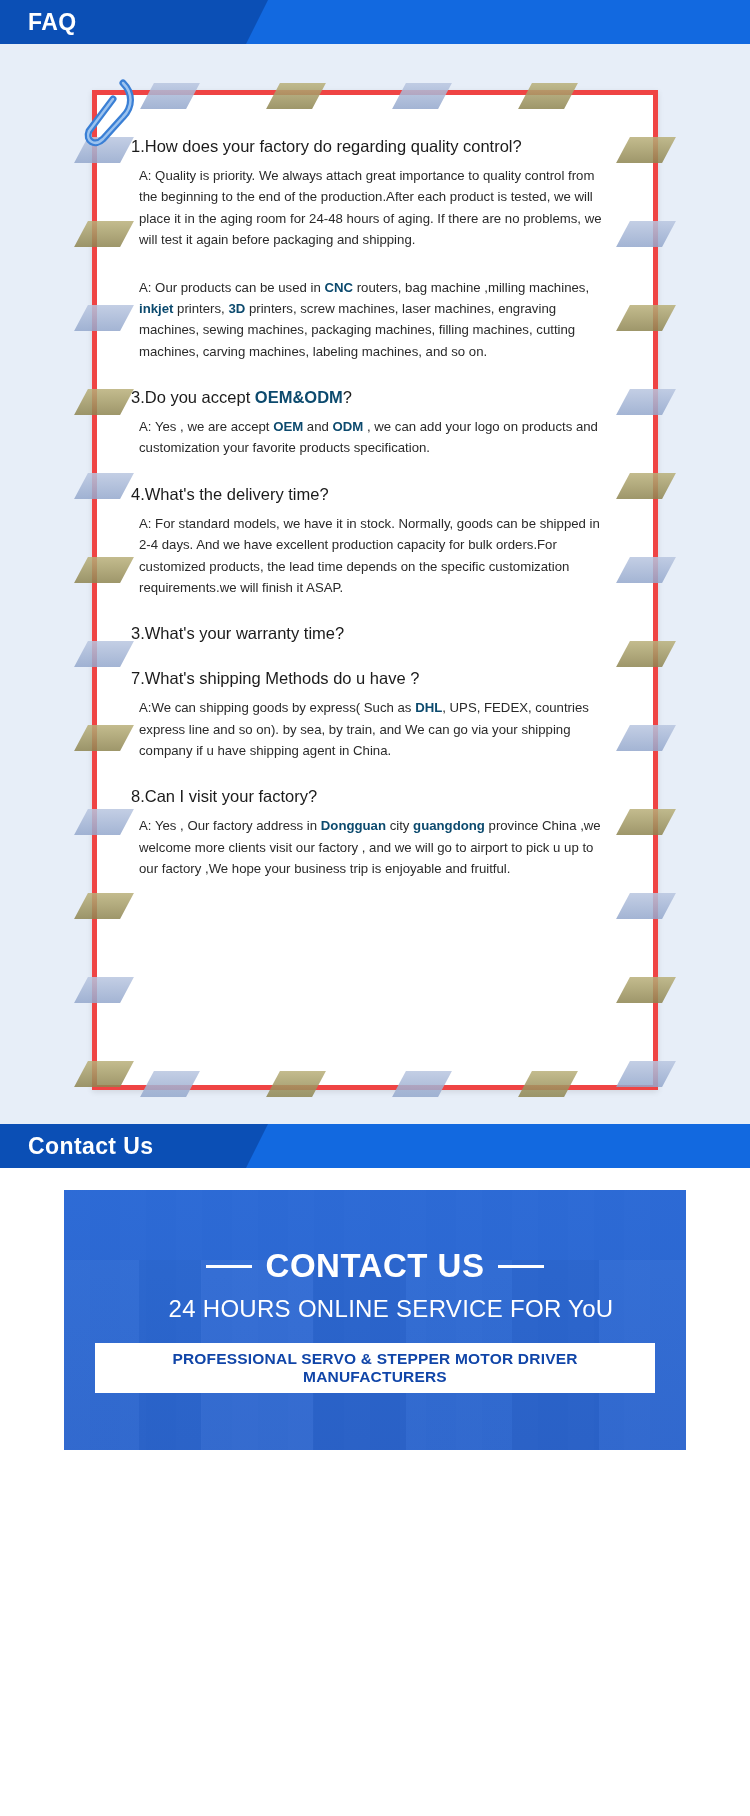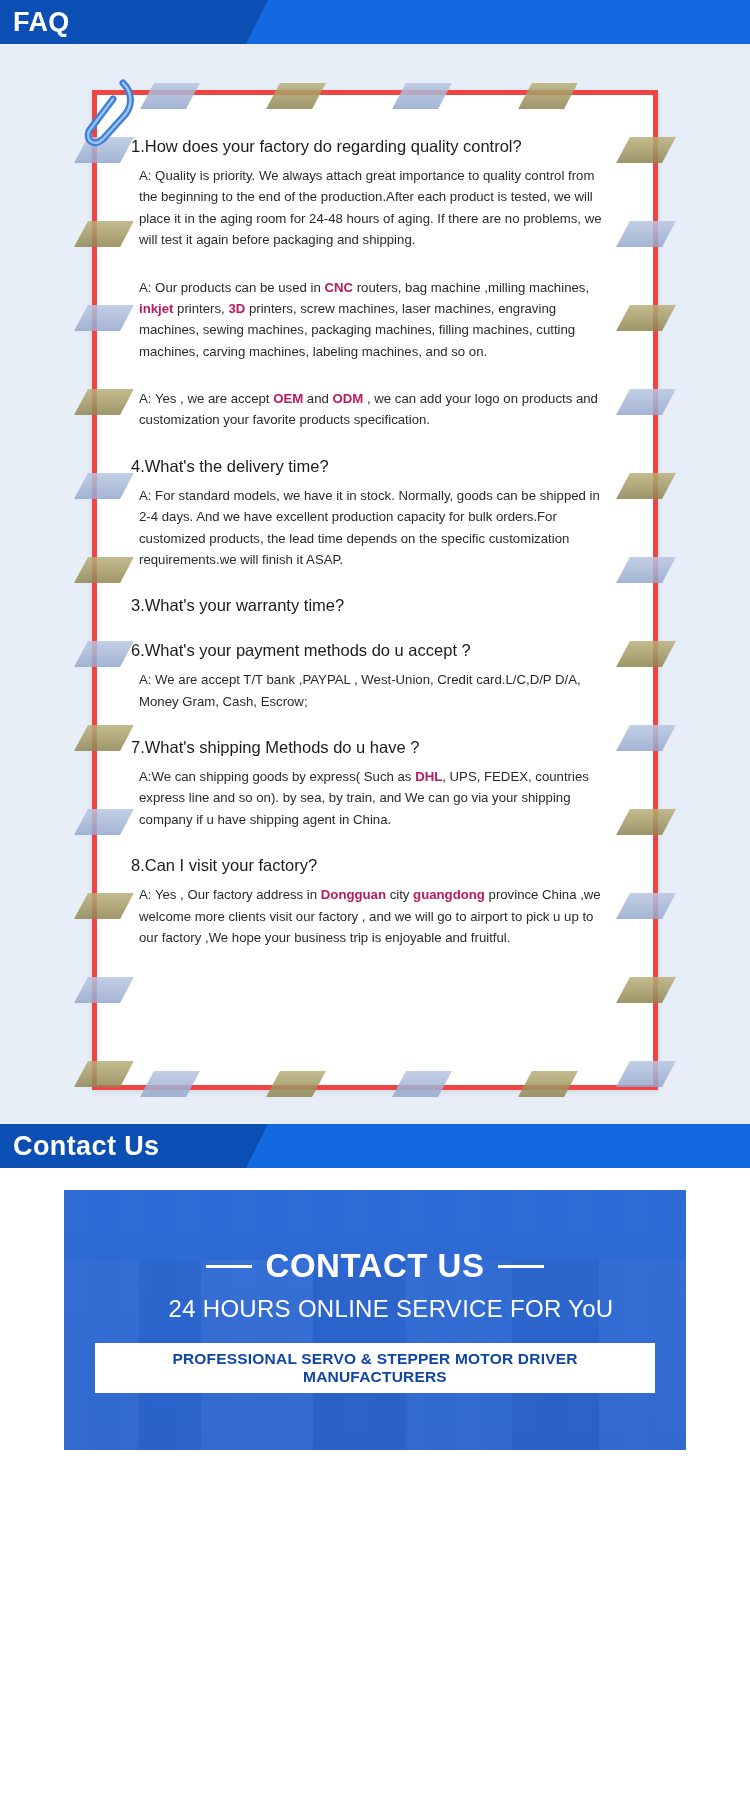--- a/index.html
+++ b/index.html
@@ -44,23 +44,23 @@
     top: 0;
     width: 0;
     height: 0;
     border-top: 44px solid #0b4fb5;
     border-right: 22px solid transparent;
   }
   .banner .banner-title {
     position: relative;
     z-index: 3;
     color: #ffffff;
-    font-size: 27px;
+    font-size: 23px;
     font-weight: bold;
-    padding-left: 13px;
+    padding-left: 28px;
     letter-spacing: 0.4px;
   }
 
   
   .faq-area {
     background: #e7eef8;
     padding: 46px 0 34px 0;
     position: relative;
   }
 
@@ -102,21 +102,21 @@
     color: #1b1b1b;
     margin: 0 0 9px 0;
     font-weight: normal;
   }
   .a {
     font-size: 13.2px;
     line-height: 1.62;
     color: #2a2a2a;
     margin: 8px;
   }
-  .hl { color: #be185d; font-weight: bold; }
+  .hl { color: #0c4a6e; font-weight: bold; }
 
   
   .contact-area {
     background: #ffffff;
     padding: 22px 0 20px 0;
   }
   .contact-card {
     width: 622px;
     height: 260px;
     margin: 0 auto;
@@ -244,38 +244,37 @@
         <div class="a">A: Quality is priority. We always attach great importance to quality control from the beginning to the end of the production.After each product is tested, we will place it in the aging room for 24-48 hours of aging. If there are no problems, we will test it again before packaging and shipping.</div>
       </div>
 
       <div class="qa">
         <div class="a">
           <span>A: Our products can be used in </span><span class="hl">CNC</span><span> routers, bag machine ,milling machines, </span><span class="hl">inkjet</span><span> printers, </span><span class="hl">3D</span><span> printers, screw machines, laser machines, engraving machines, sewing machines, packaging machines, filling machines, cutting machines, carving machines, labeling machines, and so on.</span>
         </div>
       </div>
 
       <div class="qa">
+        <div class="q">
+          <span>3.Do you accept </span><span class="hl">OEM&amp;ODM</span><span>?</span>
+        </div>
         <div class="a">
           <span>A: Yes , we are accept </span><span class="hl">OEM</span><span> and </span><span class="hl">ODM</span><span> , we can add your logo on products and customization your favorite products specification.</span>
         </div>
       </div>
 
       <div class="qa">
         <div class="q">4.What's the delivery time?</div>
         <div class="a">A: For standard models, we have it in stock. Normally, goods can be shipped in 2-4 days. And we have excellent production capacity for bulk orders.For customized products, the lead time depends on the specific customization requirements.we will finish it ASAP.</div>
       </div>
 
       <div class="qa">
         <div class="q">3.What's your warranty time?</div>
       </div>
 
-      <div class="qa">
-        <div class="q">6.What's your payment methods do u accept ?</div>
-        <div class="a">A: We are accept T/T bank ,PAYPAL , West-Union, Credit card.L/C,D/P D/A, Money Gram, Cash, Escrow;</div>
-      </div>
 
       <div class="qa">
         <div class="q">7.What's shipping Methods do u have ?</div>
         <div class="a">
           <span>A:We can shipping goods by express( Such as </span><span class="hl">DHL</span><span>, UPS, FEDEX, countries express line and so on). by sea, by train, and We can go via your shipping company if u have shipping agent in China.</span>
         </div>
       </div>
 
       <div class="qa">
         <div class="q">8.Can I visit your factory?</div>

